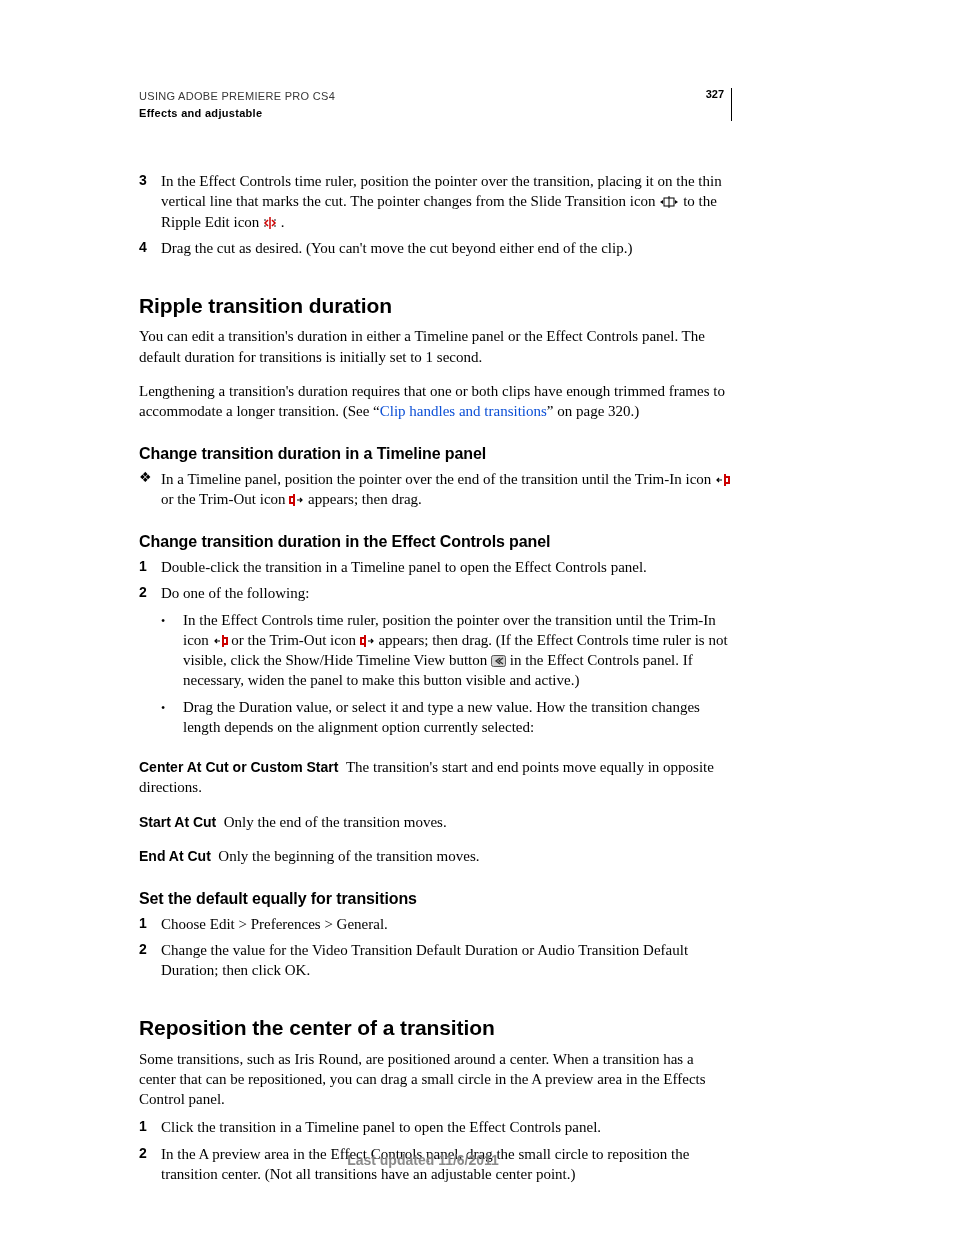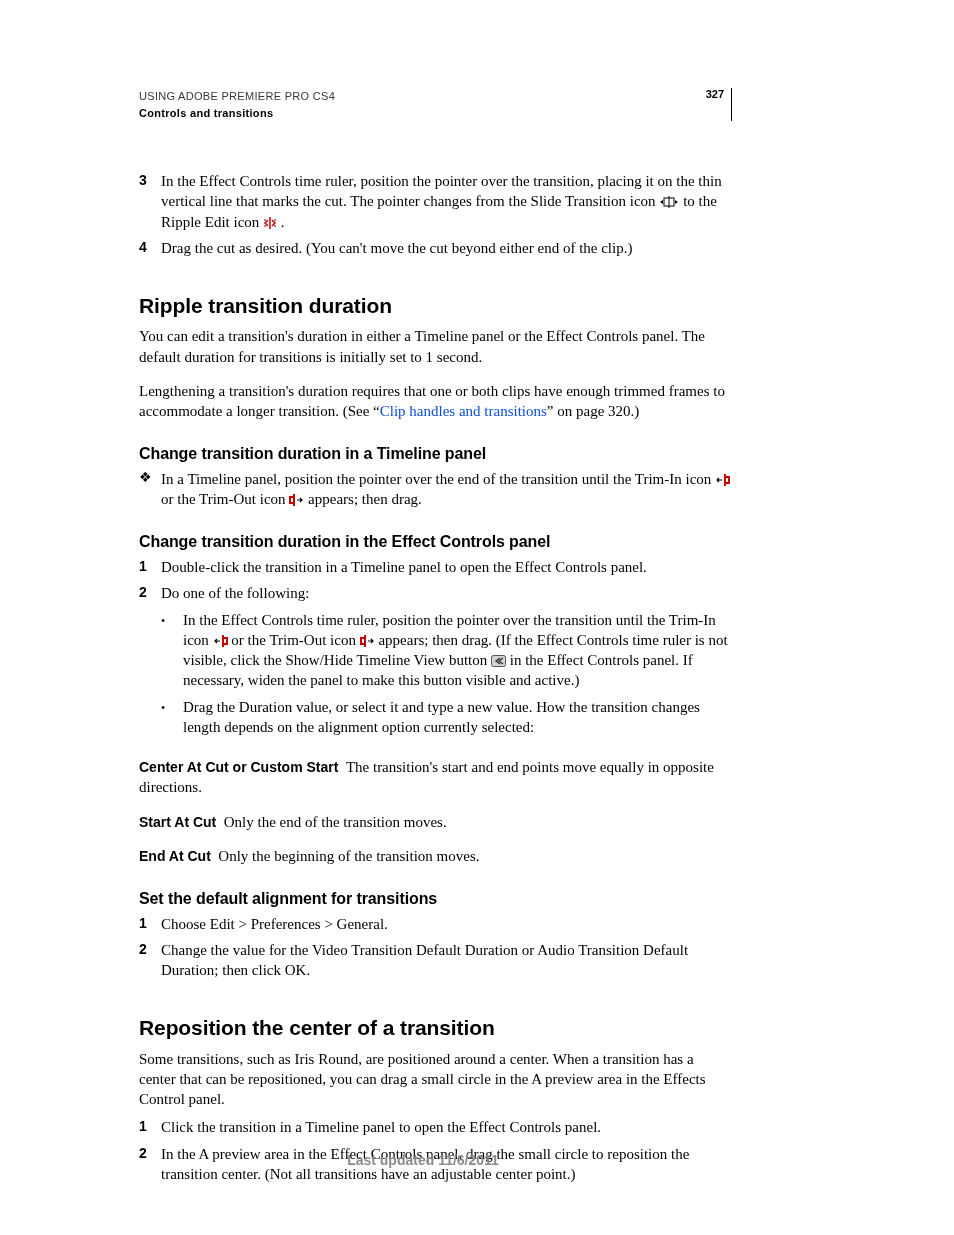--- a/index.html
+++ b/index.html
@@ -56,21 +56,21 @@
   svg.ico { vertical-align: -2px; }
 </style>
 </head>
 <body>
 
 <div class="page">
 
   <div class="head">
     <div class="head-left">
       <div class="l1">USING ADOBE PREMIERE PRO CS4</div>
-      <div class="l2">Controls and transitions</div>
+      <div class="l2">Effects and adjustable</div>
     </div>
     <div class="page-num">327</div>
   </div>
 
   <div class="body">
 
     <div class="ol">
       <div class="li">
         <div class="num">3</div>
         <div class="txt">
@@ -173,21 +173,21 @@
     <p class="para" style="margin-top:20px">
       <span class="runin">Center At Cut or Custom Start</span>&nbsp;&nbsp;<span>The transition's start and end points move equally in opposite directions.</span>
     </p>
     <p class="para">
       <span class="runin">Start At Cut</span>&nbsp;&nbsp;<span>Only the end of the transition moves.</span>
     </p>
     <p class="para">
       <span class="runin">End At Cut</span>&nbsp;&nbsp;<span>Only the beginning of the transition moves.</span>
     </p>
 
-    <h3 class="sub">Set the default alignment for transitions</h3>
+    <h3 class="sub">Set the default equally for transitions</h3>
     <div class="ol">
       <div class="li">
         <div class="num">1</div>
         <div class="txt">Choose Edit &gt; Preferences &gt; General.</div>
       </div>
       <div class="li">
         <div class="num">2</div>
         <div class="txt">Change the value for the Video Transition Default Duration or Audio Transition Default Duration; then click OK.</div>
       </div>
     </div>

